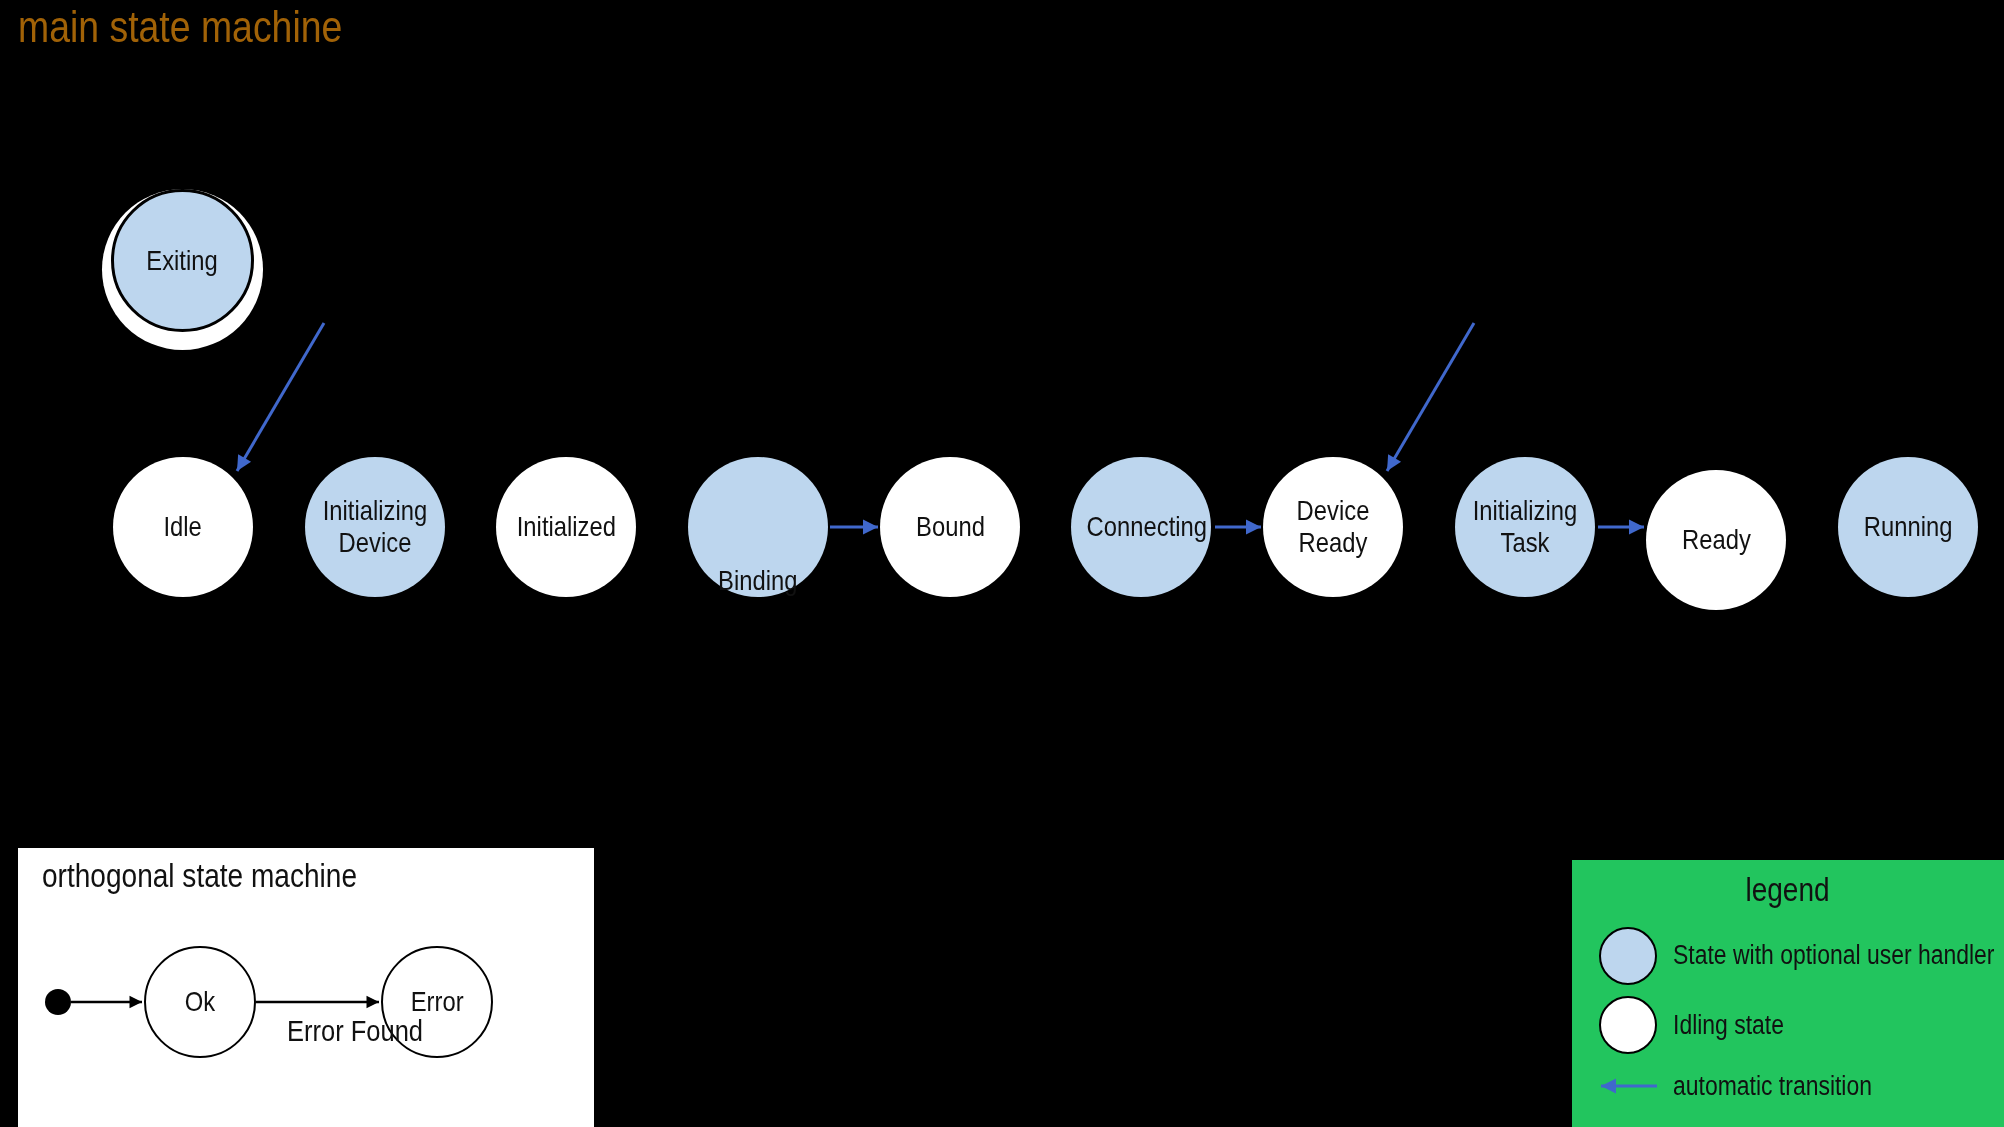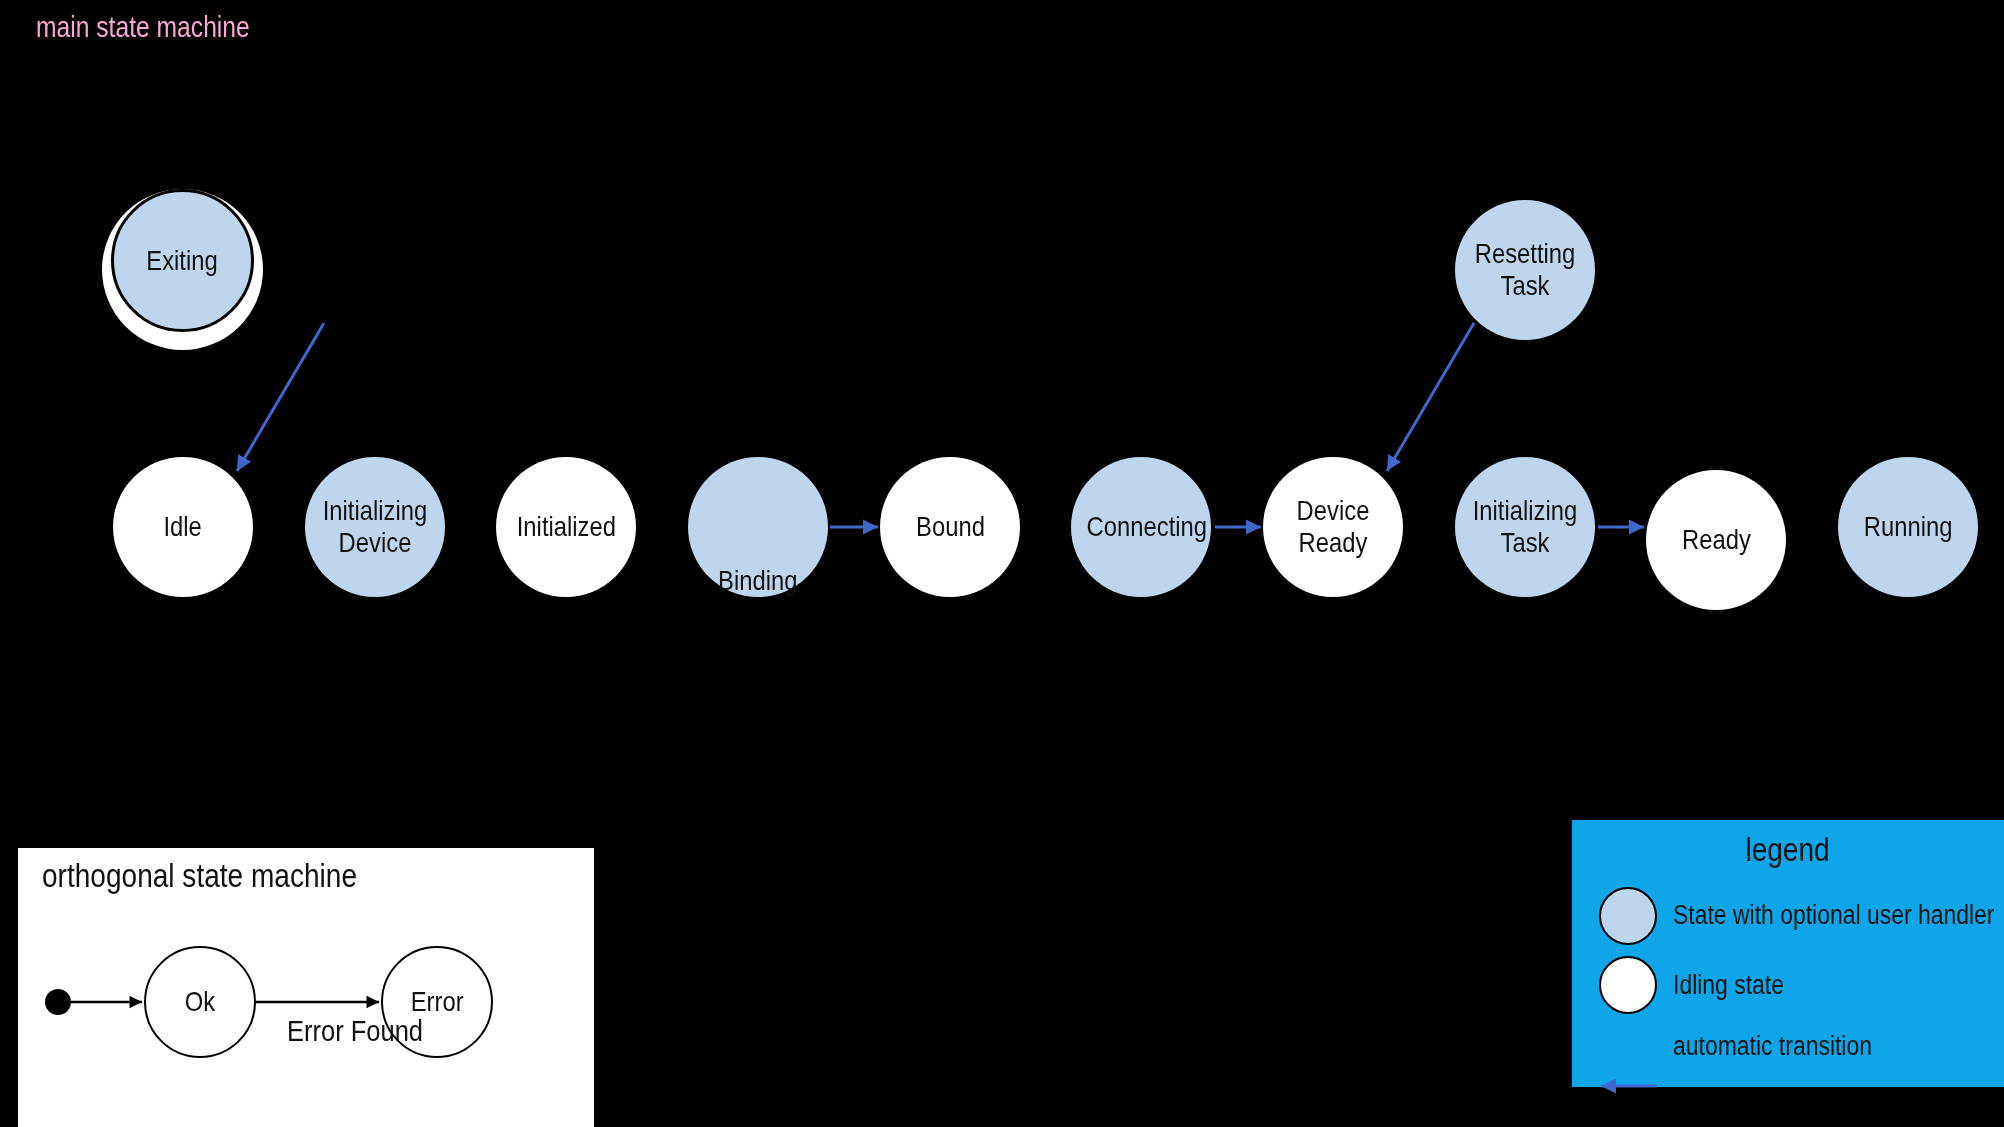--- a/index.html
+++ b/index.html
@@ -5,22 +5,22 @@
   html,body{margin:0;padding:0;background:#000;}
   #canvas{
     position:relative;width:2004px;height:1127px;background:#000;overflow:hidden;
     font-family:"Liberation Sans",sans-serif;color:#111;
   }
   .cnd{display:inline-block;transform:scaleX(.85);transform-origin:center center;}
   .cnd-left{display:inline-block;transform:scaleX(.85);transform-origin:left center;}
 
   
   .main-title{
-    position:absolute;left:36px;top:8px;font-size:29px;line-height:38px;
-    color:#f9a8d4;white-space:nowrap;
+    position:absolute;left:18px;top:8px;font-size:44px;line-height:38px;
+    color:#a16207;white-space:nowrap;
   }
 
   
   .state{
     position:absolute;width:140px;height:140px;border-radius:50%;
     display:flex;align-items:center;justify-content:center;text-align:center;
     font-size:28px;line-height:32px;padding:0;box-sizing:border-box;
   }
   .state .lbl{max-width:128px;}
   .state-handler{background:#bdd6ee;}
@@ -45,21 +45,21 @@
     border:2.5px solid #000;background:#fff;box-sizing:border-box;
     display:flex;align-items:center;justify-content:center;text-align:center;
     font-size:28px;line-height:32px;
   }
   .orth-trans-label{
     position:absolute;left:269px;top:166px;font-size:30px;line-height:34px;white-space:nowrap;
   }
 
   
   .legend-box{
-    position:absolute;left:1572px;top:820px;width:432px;height:267px;background:#0ea5e9;
+    position:absolute;left:1572px;top:860px;width:432px;height:267px;background:#22c55e;
   }
   .legend-title{
     position:absolute;left:0;top:12px;width:100%;text-align:center;
     font-size:33px;line-height:36px;
   }
   .legend-swatch{
     position:absolute;border-radius:50%;border:2.5px solid #000;box-sizing:border-box;
   }
   .legend-swatch.sw-handler{left:27px;top:67px;width:58px;height:58px;background:#bdd6ee;}
   .legend-swatch.sw-idling{left:27px;top:136px;width:58px;height:58px;background:#fff;}
@@ -82,23 +82,20 @@
     <span class="cnd-left">main state machine</span>
   </div>
 
   <div class="state-final-ring" style="left:102px;top:189px;">
     <div class="state state-handler">
       <span class="lbl cnd">Exiting</span>
     </div>
   </div>
 
 
-  <div class="state state-handler" style="left:1455px;top:200px;">
-    <span class="lbl cnd">Resetting Task</span>
-  </div>
 
   <div class="state state-idling" style="left:113px;top:457px;">
     <span class="lbl cnd">Idle</span>
   </div>
 
   <div class="state state-handler" style="left:305px;top:457px;">
     <span class="lbl cnd">Initializing Device</span>
   </div>
 
   <div class="state state-idling" style="left:496px;top:457px;">

